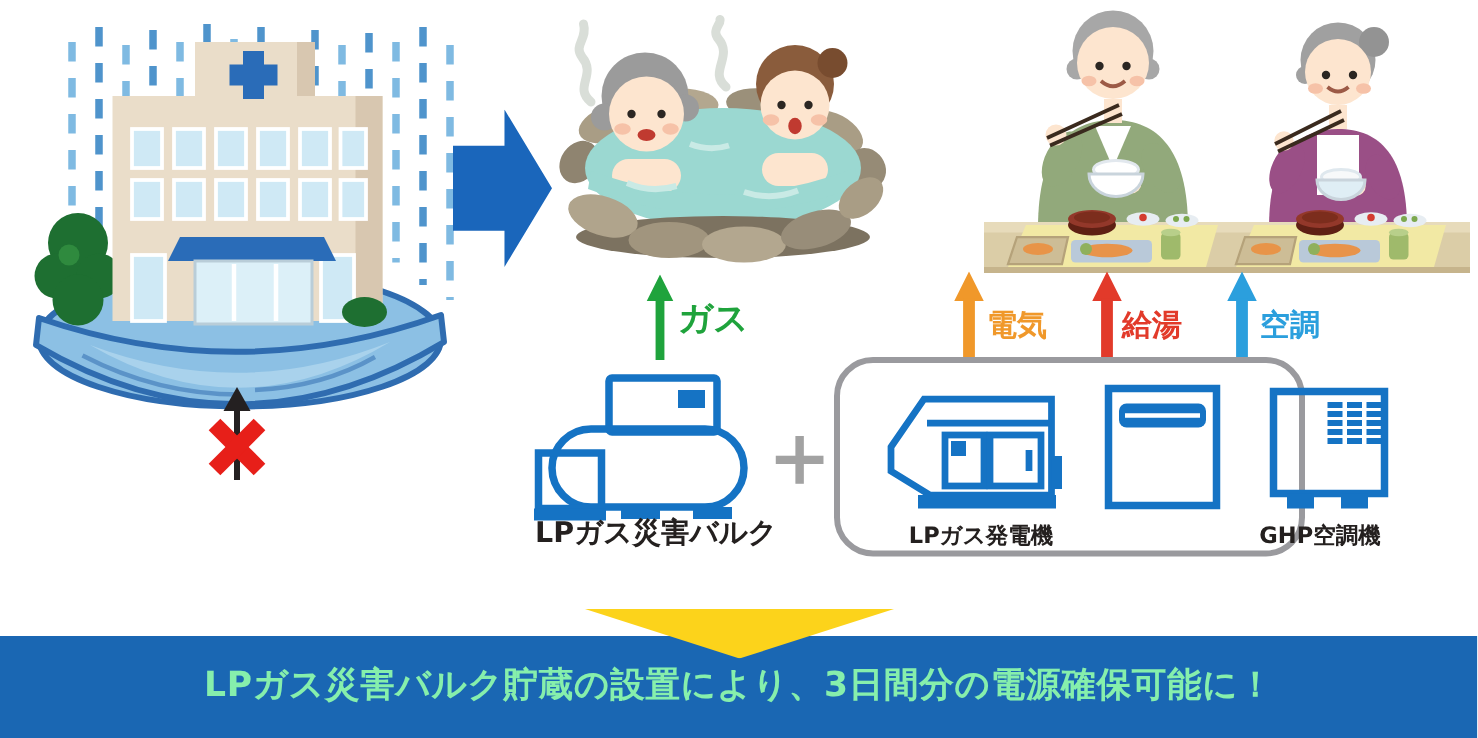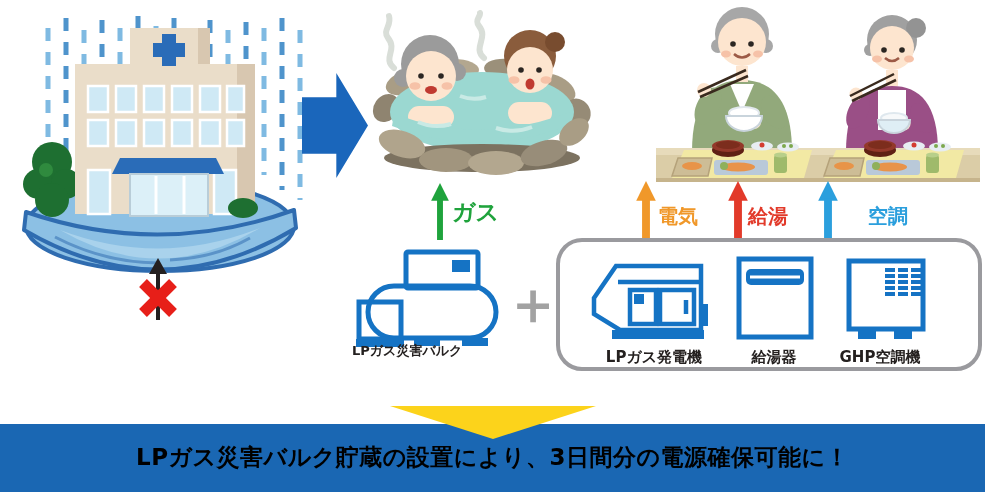--- a/index.html
+++ b/index.html
@@ -7,30 +7,30 @@
   .stage{position:relative;width:985px;height:492px;background:#fff;overflow:hidden;}
   .abs{position:absolute;}
   .lbl{font-weight:800;color:#24201f;white-space:nowrap;}
   .lifeline-lbl{left:181px;top:285px;font-size:19px;letter-spacing:1px;}
   .utilities{left:71px;top:324px;font-size:23px;letter-spacing:1px;font-weight:800;white-space:nowrap;}
   .flow-arrow{left:302px;top:73px;width:66px;height:105px;background:#1a66bb;
     clip-path:polygon(0 23%,52% 23%,52% 0,100% 50%,52% 100%,52% 77%,0 77%);}
   .gas-arrow{left:430px;top:183px;width:20px;height:57px;}
   .gas-lbl{left:452px;top:197px;font-size:23px;}
   .tank{left:356px;top:246px;}
-  .tank-lbl{left:352px;top:342px;width:166px;text-align:left;font-size:13px;}
+  .tank-lbl{left:352px;top:342px;width:166px;text-align:right;font-size:19px;}
   .plus{left:504px;top:274px;width:52px;text-align:center;font-size:58px;font-weight:900;color:#a2a2a2;line-height:1;}
-  .equip-box{left:556px;top:238px;width:426px;height:133px;border:4px solid #9a9a9e;border-radius:26px;background:#fff;box-sizing:border-box;}
+  .equip-box{left:556px;top:238px;width:314px;height:133px;border:4px solid #9a9a9e;border-radius:26px;background:#fff;box-sizing:border-box;}
   .equip-lbl{top:106px;text-align:center;font-size:15px;font-weight:800;color:#24201f;position:absolute;}
   .up-arrow{top:181px;width:20px;height:57px;}
   .out-lbl{top:203px;font-size:20px;font-weight:800;position:absolute;white-space:nowrap;}
   .pointer{left:390px;top:406px;width:206px;height:33px;background:#fcd31b;
     clip-path:polygon(0 0,100% 0,50% 100%);z-index:3;}
   .banner{left:0;top:424px;width:985px;height:68px;background:#1a67b3;z-index:1;}
-  .banner-text{width:100%;text-align:center;line-height:66px;color:#000000;font-size:23px;font-weight:800;letter-spacing:0.5px;white-space:nowrap;}
+  .banner-text{width:100%;text-align:center;line-height:66px;color:#86efac;font-size:23px;font-weight:800;letter-spacing:0.5px;white-space:nowrap;}
 </style>
 </head>
 <body>
 
 <div class="stage">
 
   <svg class="abs" style="left:0;top:0" width="315" height="360" viewBox="0 0 315 360">
     <g stroke-width="5" stroke-dasharray="13 11">
       <line x1="48" y1="28" x2="48" y2="185" stroke="#7fbae2"></line>
       <line x1="66" y1="18" x2="66" y2="178" stroke="#4f94cc"></line>
@@ -308,21 +308,20 @@
           <rect x="65" y="22" width="10" height="4"></rect>
         <rect x="39" y="28" width="10" height="4"></rect>
           <rect x="52" y="28" width="10" height="4"></rect>
           <rect x="65" y="28" width="10" height="4"></rect>
         <rect x="39" y="34" width="10" height="4"></rect>
           <rect x="52" y="34" width="10" height="4"></rect>
           <rect x="65" y="34" width="10" height="4"></rect>
       </g>
     </svg>
     <div class="equip-lbl" style="left:14px;width:160px">LPガス発電機</div>
-    <div class="equip-lbl" style="left:154px;width:120px">給湯器</div>
     <div class="equip-lbl" style="left:252px;width:136px">GHP空調機</div>
   </div>
 
   <svg class="abs up-arrow" style="left:636px" viewBox="0 0 20 58">
     <g fill="#f0982a">
       <polygon points="10,0 0,20 20,20"></polygon>
         <rect x="6" y="18" width="8" height="40"></rect>
     </g>
   </svg>
   <div class="abs out-lbl" style="left: 658px; color: rgb(240, 152, 42);">電気</div>
@@ -334,20 +333,20 @@
     </g>
   </svg>
   <div class="abs out-lbl" style="left: 748px; color: rgb(226, 58, 42);">給湯</div>
 
   <svg class="abs up-arrow" style="left:818px" viewBox="0 0 20 58">
     <g fill="#2b9fdd">
       <polygon points="10,0 0,20 20,20"></polygon>
         <rect x="6" y="18" width="8" height="40"></rect>
     </g>
   </svg>
-  <div class="abs out-lbl" style="left: 840px; color: rgb(43, 159, 221); margin-left: 28px;">空調</div>
+  <div class="abs out-lbl" style="left: 840px; color: rgb(43, 159, 221);">空調</div>
 
   <div class="abs pointer" style="background-color: rgb(252, 211, 27);"></div>
   <div class="abs banner" style="background-color: rgb(26, 103, 179);">
     <div class="banner-text">LPガス災害バルク貯蔵の設置により、3日間分の電源確保可能に！</div>
   </div>
 
 </div>
 
 </body></html>

